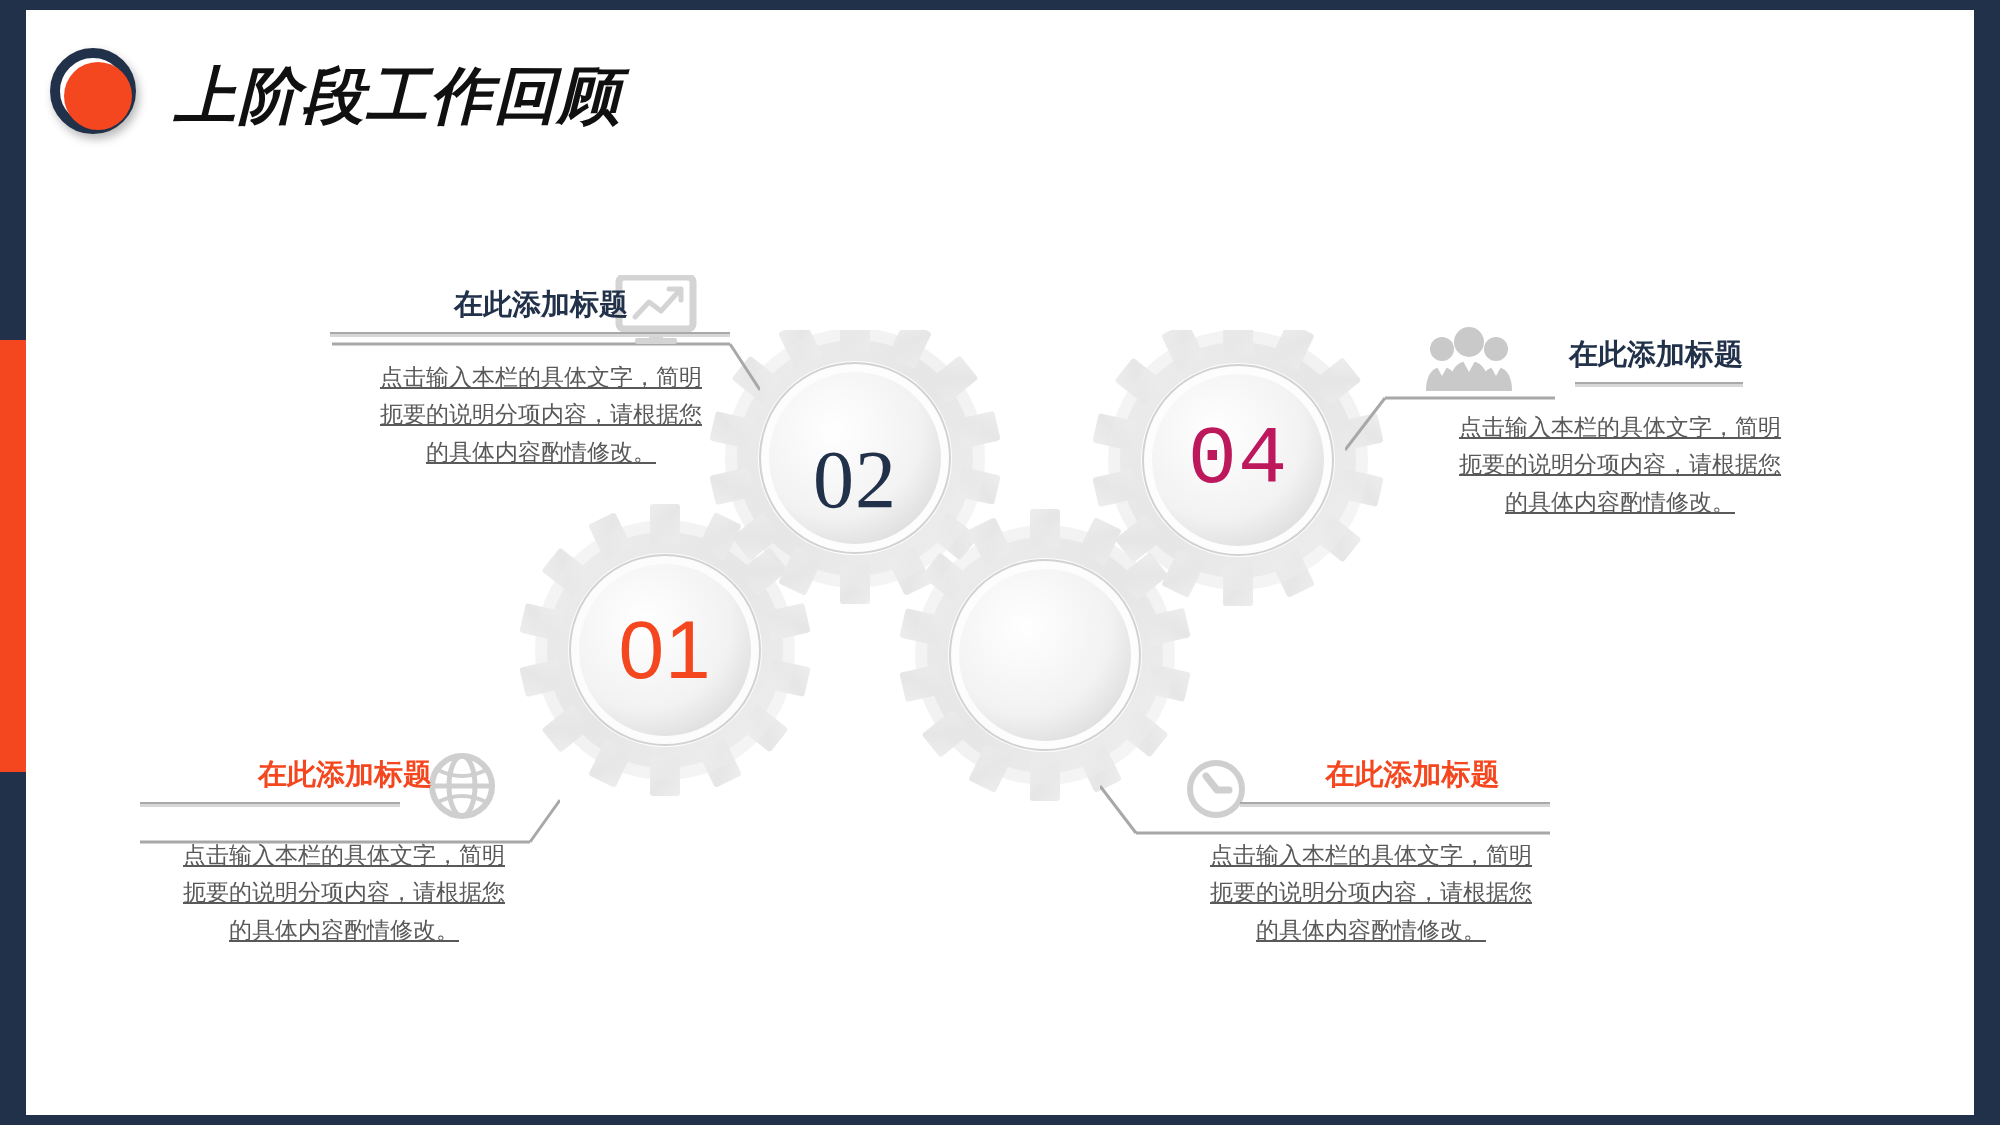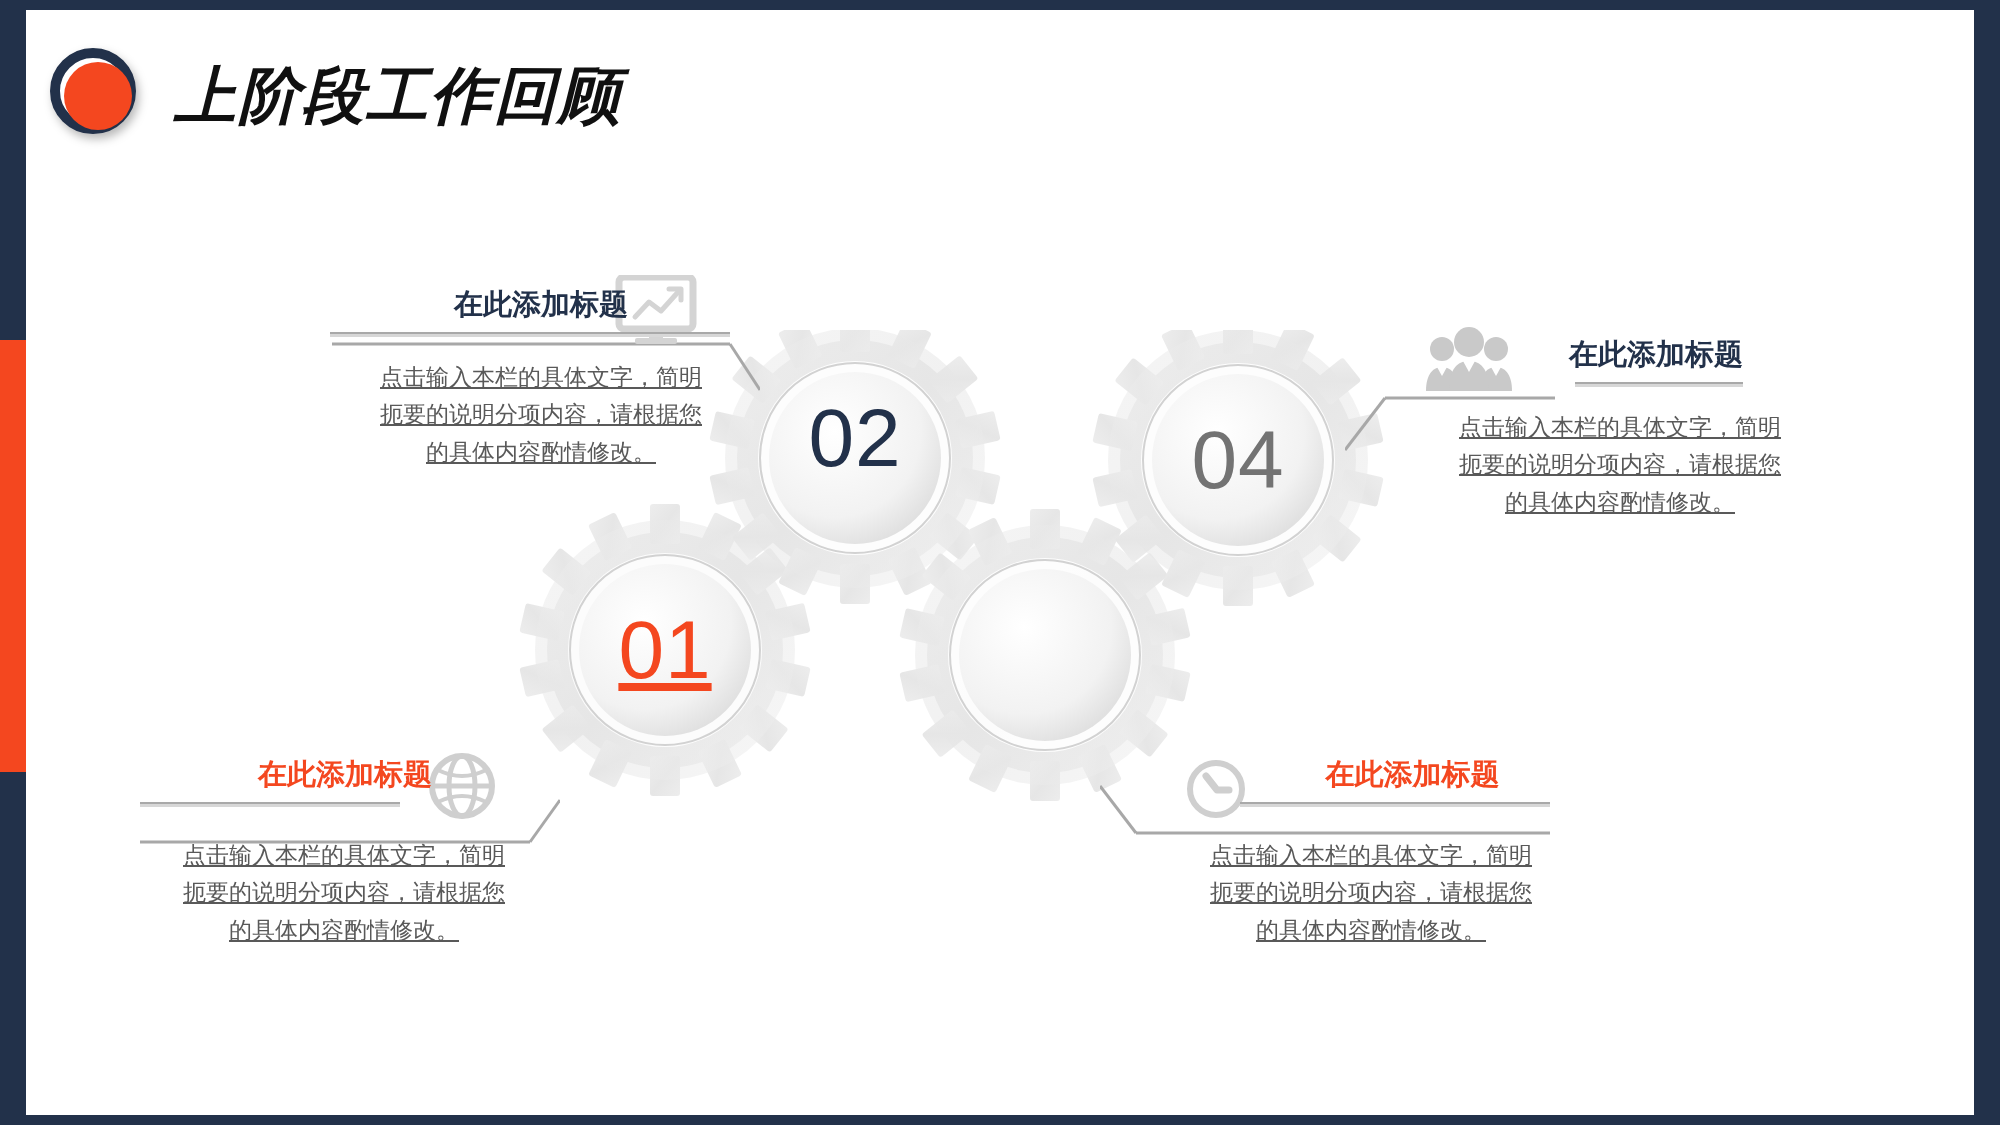--- a/index.html
+++ b/index.html
@@ -225,27 +225,27 @@
     </g>
 
     <g transform="translate(758,130)">
       <use href="#gearShape"></use>
       <circle cx="0" cy="0" r="97" fill="#ffffff" opacity="0.9"></circle>
       <circle cx="0" cy="0" r="95" fill="none" stroke="#d2d2d2" stroke-width="2"></circle>
       <circle cx="0" cy="0" r="86" fill="url(#gHubShade)"></circle>
     </g>
   </svg>
 
-  <div class="gear-num" style="left:565px; top:570px; width:200px; height:160px; color:#f4471f;text-decoration:underline;">
+  <div class="gear-num" style="left:565px; top:570px; width:200px; height:160px; color:#f4471f;">
     <span>01</span>
   </div>
-  <div class="gear-num" style="left:755px; top:358px; width:200px; height:160px; color:#22314a;">
+  <div class="gear-num" style="left:755px; top:400px; width:200px; height:160px; color:#22314a;font-family:Liberation Serif, serif;">
     <span>02</span>
   </div>
-  <div class="gear-num" style="left:1138px; top:380px; width:200px; height:160px; color:#737373;">
+  <div class="gear-num" style="left:1138px; top:380px; width:200px; height:160px; color:#be185d;font-family:Liberation Mono, monospace;">
     <span>04</span>
   </div>
 
   <svg class="connector" style="left:330px; top:330px; width:430px; height:120px;" viewBox="0 0 430 120">
     <polyline points="2,14 400,14" fill="none" stroke="#a8a8a8" stroke-width="3"></polyline>
     <polyline points="400,14 430,60" fill="none" stroke="#a8a8a8" stroke-width="3"></polyline>
   </svg>
 
   <svg class="connector" style="left:1345px; top:370px; width:210px; height:110px;" viewBox="0 0 210 110">
     <polyline points="0,80 40,28" fill="none" stroke="#a8a8a8" stroke-width="3"></polyline>

